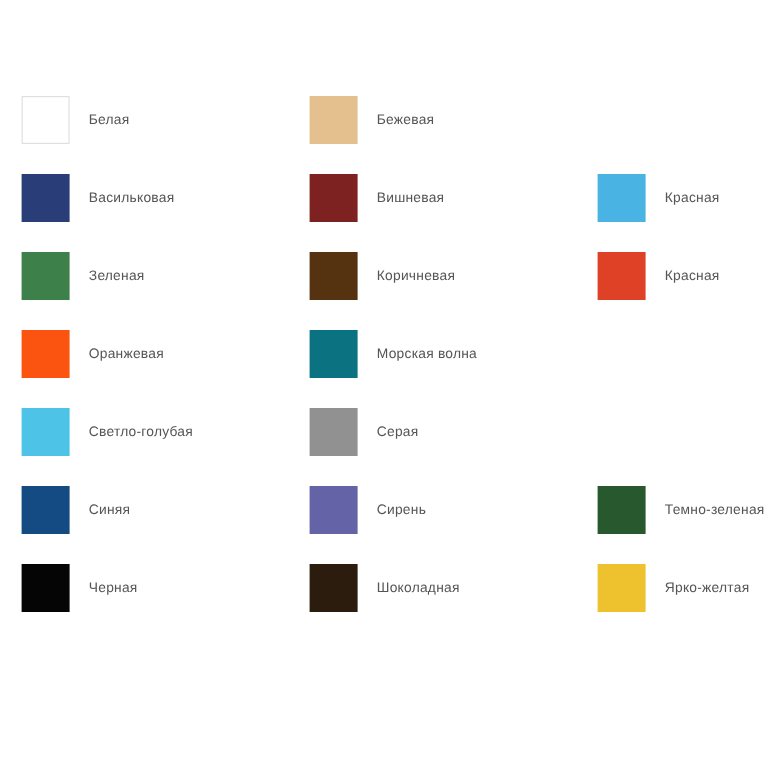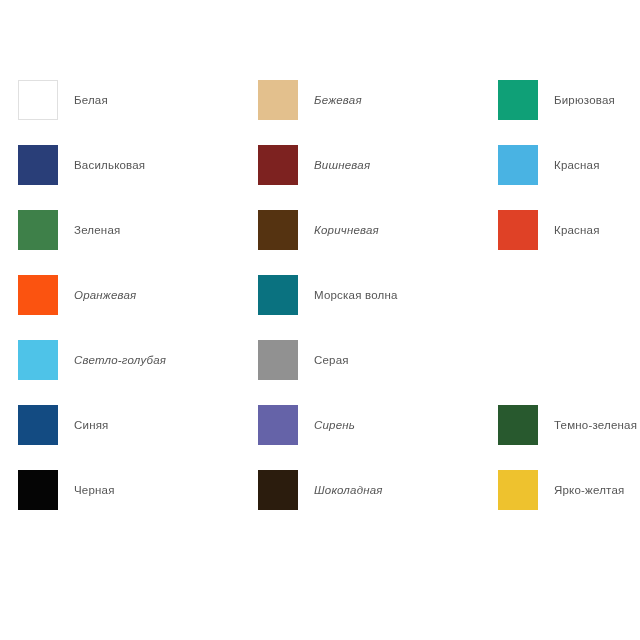--- a/index.html
+++ b/index.html
@@ -32,21 +32,21 @@
 
   .palette-cell {
     display: flex;
     flex-direction: row;
     align-items: center;
     width: 240px;
     height: 44px;
     box-sizing: border-box;
   }
   .palette-cell.col-0 { padding-left: 18px; width: 240px; }
-  .palette-cell.col-1 { padding-left: 18px; width: 240px; font-style: italic; }
+  .palette-cell.col-1 { padding-left: 18px; width: 240px; }
   .palette-cell.col-2 { padding-left: 18px; width: 160px; }
 
   .palette-cell.empty {
     visibility: hidden;
   }
 
   .swatch {
     width: 40px;
     height: 40px;
     flex: 0 0 40px;
@@ -71,24 +71,20 @@
 
 <div id="palette-grid">
     <div class="palette-row">
       <div class="palette-cell col-0">
         <div class="swatch bordered" title="Белая" style="background: rgb(255, 255, 255);"></div>
         <span class="swatch-label">Белая</span>
       </div>
       <div class="palette-cell col-1">
         <div class="swatch" title="Бежевая" style="background: rgb(227, 192, 141);"></div>
         <span class="swatch-label">Бежевая</span>
-      </div>
-      <div class="palette-cell col-2">
-        <div class="swatch" title="Бирюзовая" style="background: rgb(15, 160, 119);"></div>
-        <span class="swatch-label">Бирюзовая</span>
       </div>
     </div>
     <div class="palette-row">
       <div class="palette-cell col-0">
         <div class="swatch" title="Васильковая" style="background: rgb(41, 62, 120);"></div>
         <span class="swatch-label">Васильковая</span>
       </div>
       <div class="palette-cell col-1">
         <div class="swatch" title="Вишневая" style="background: rgb(125, 34, 32);"></div>
         <span class="swatch-label">Вишневая</span>

